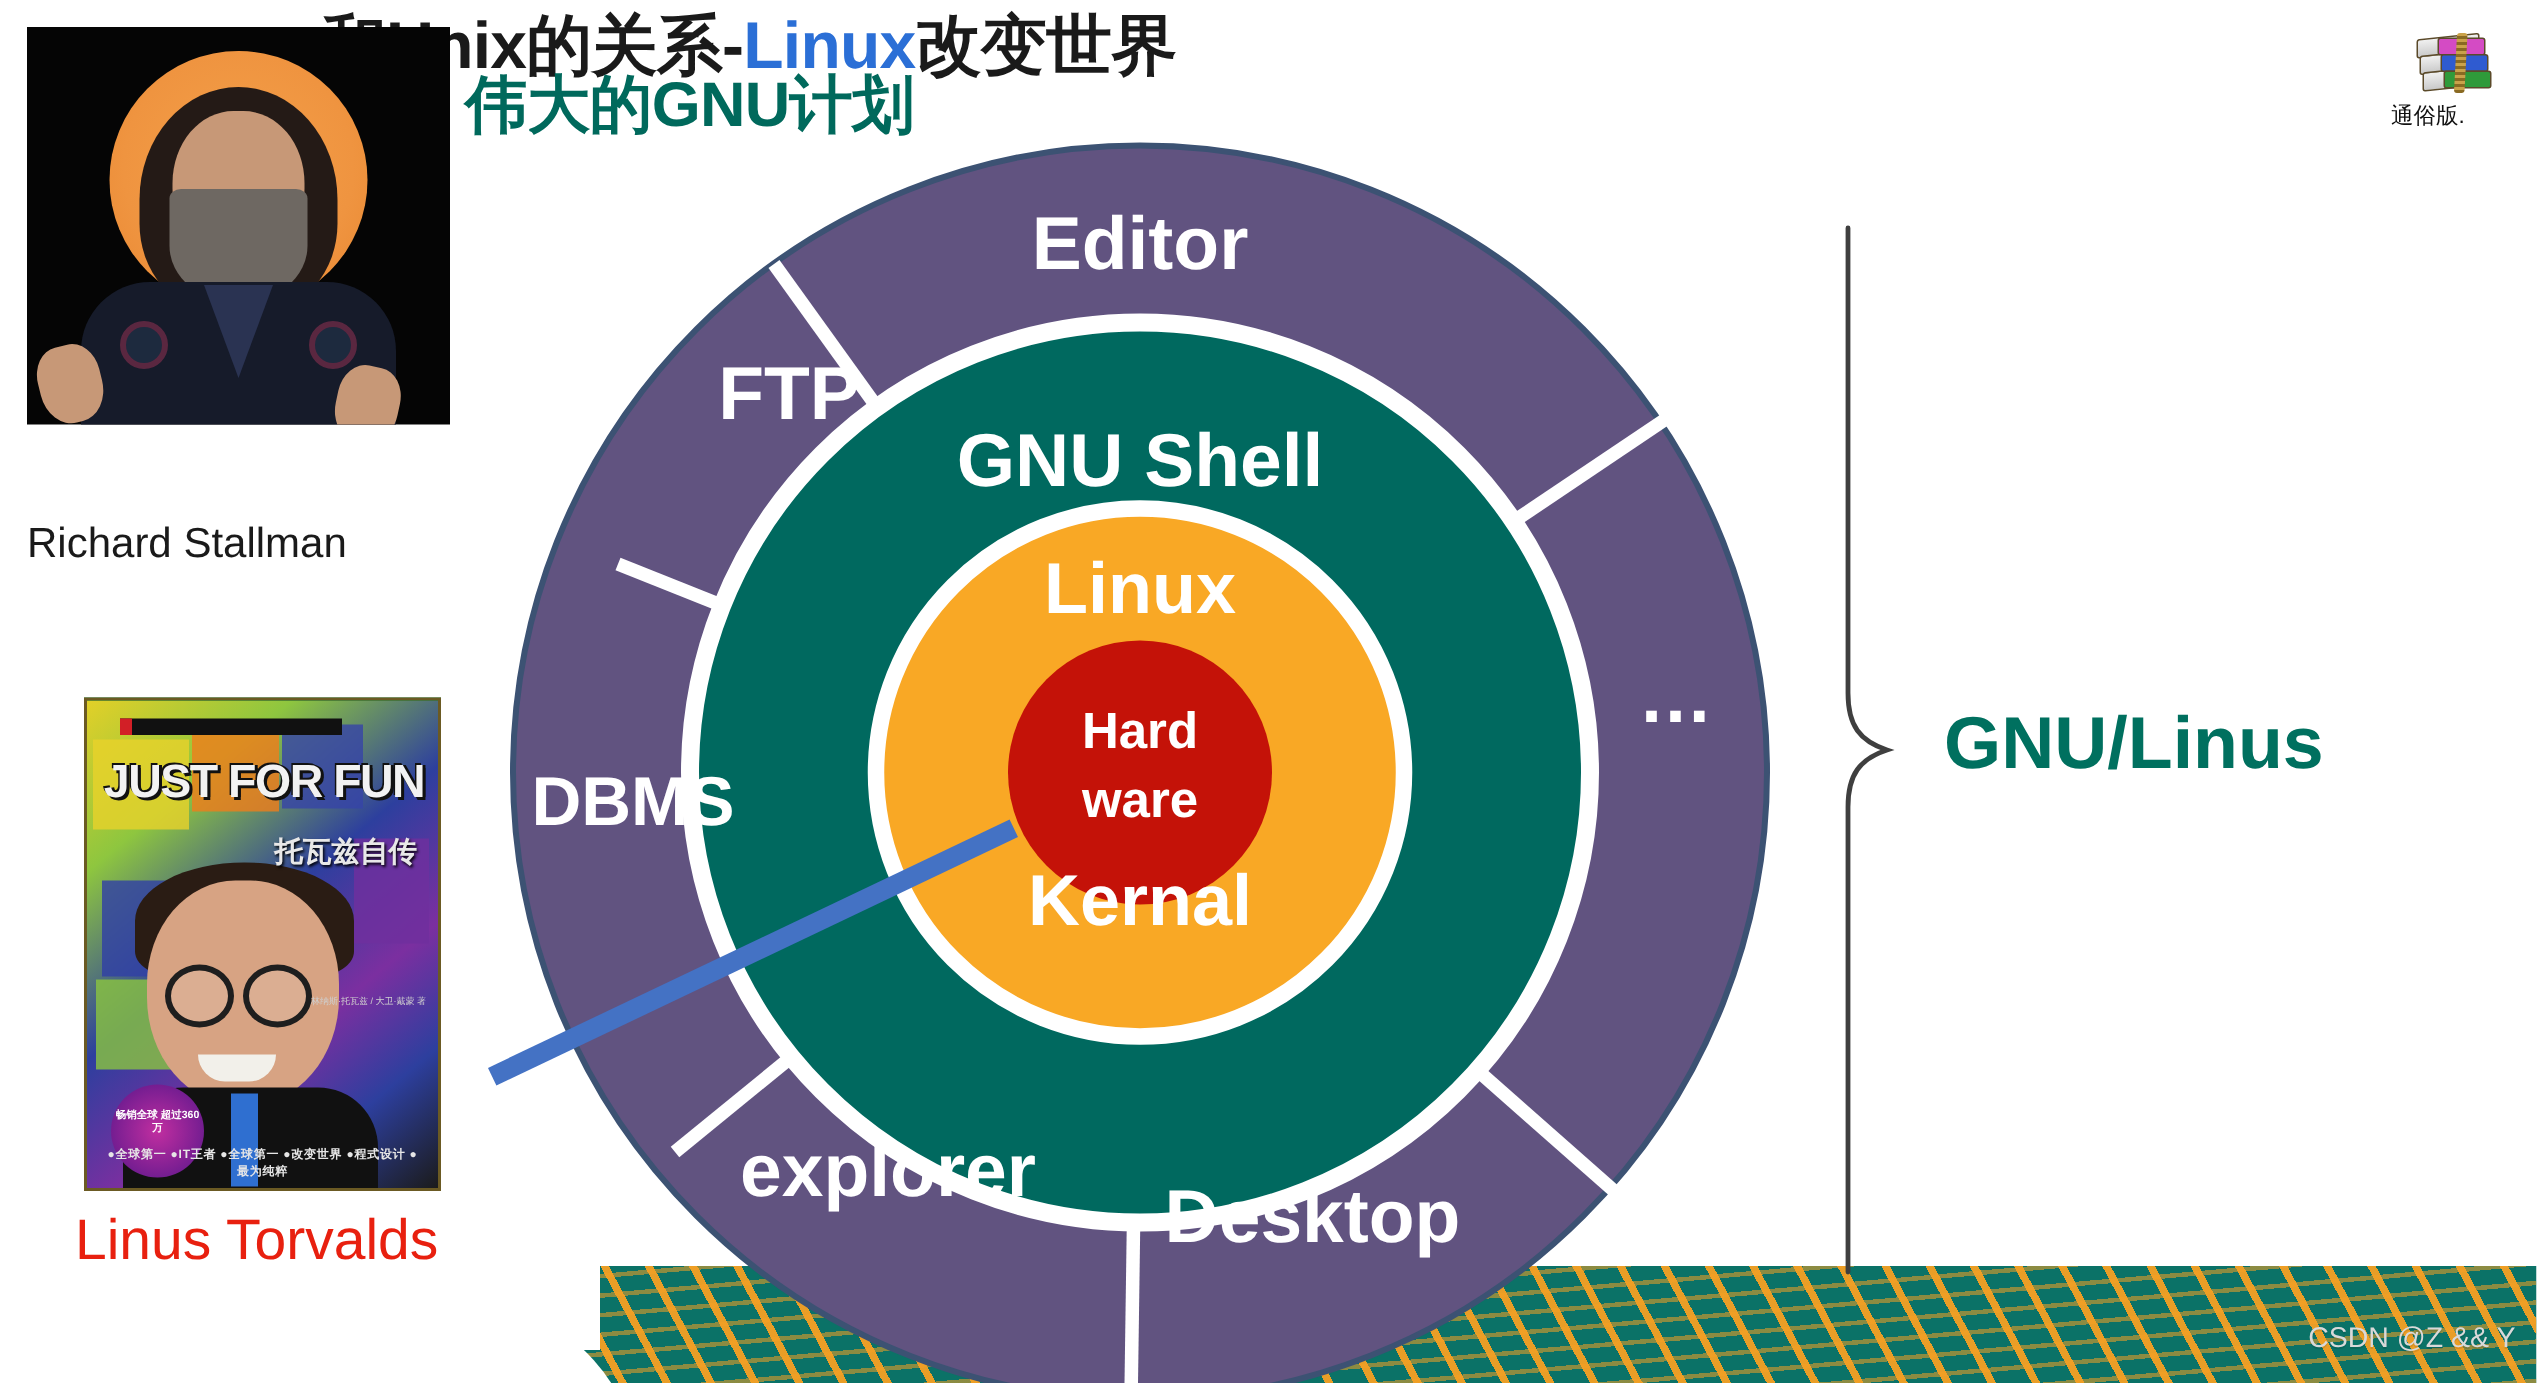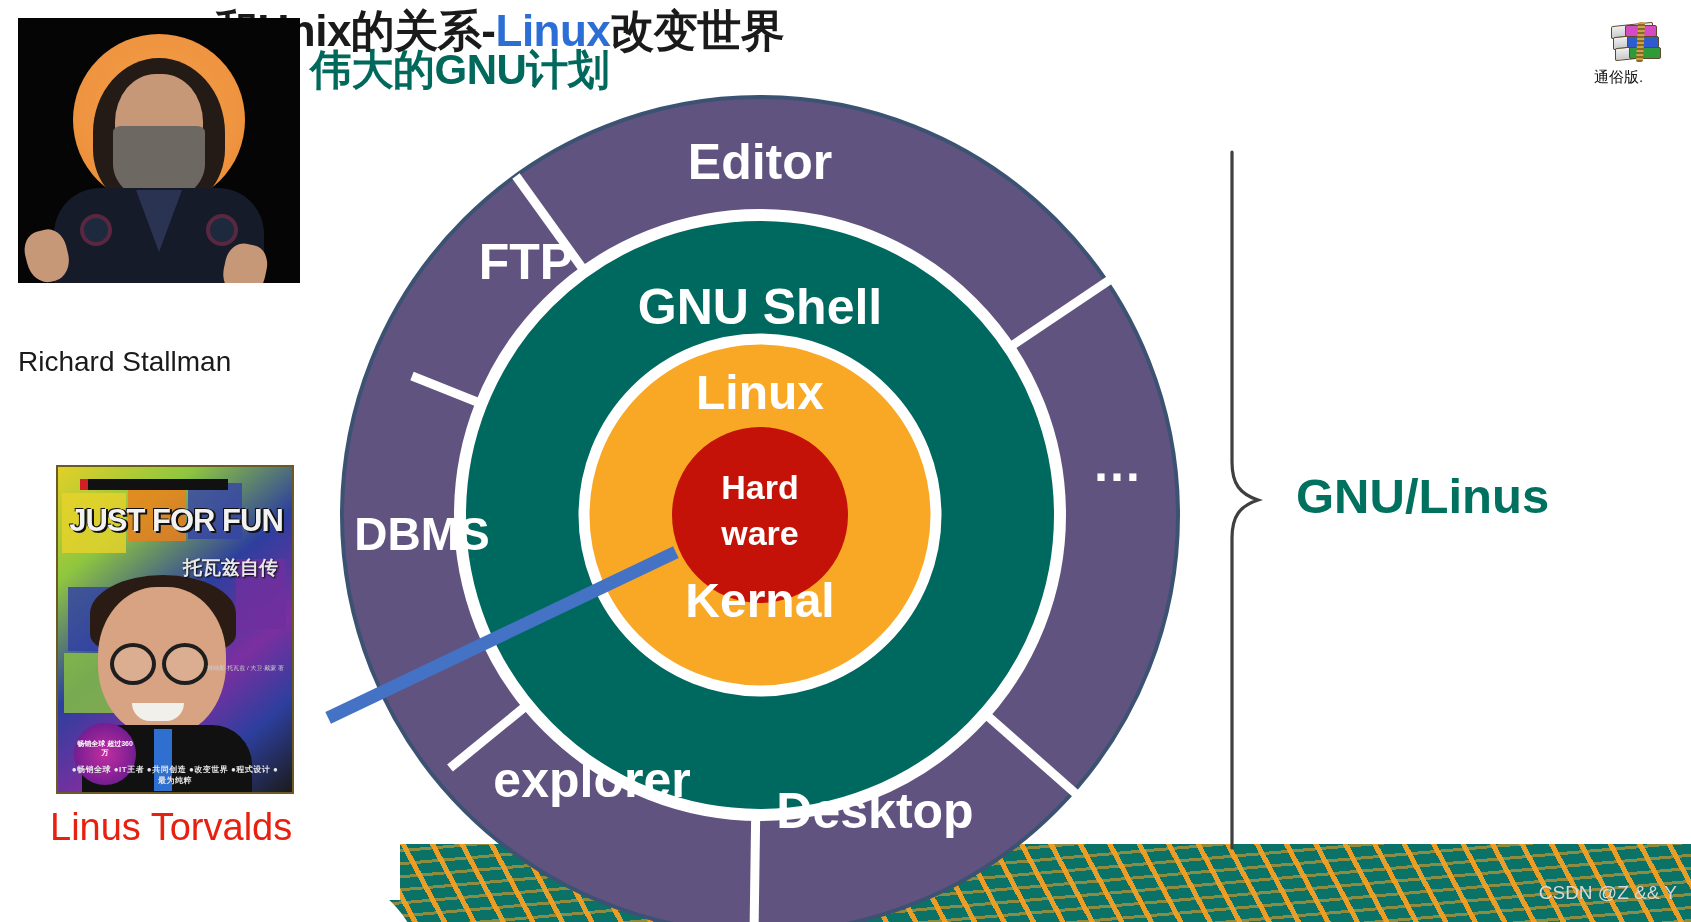--- a/index.html
+++ b/index.html
@@ -261,21 +261,21 @@
   <div class="glass r"></div>
   <div class="mouth"></div>
   <div class="shirt"></div>
   <div class="tie"></div>
   <div class="bt">JUST FOR FUN</div>
   <div class="cn">托瓦兹自传</div>
   <div class="rt">林纳斯·托瓦兹 / 大卫·戴蒙 著</div>
   <div class="badge">
       <span>畅销全球 超过360万</span>
     </div>
-  <div class="bot">●畅销全球 ●IT王者 ●共同创造 ●改变世界 ●程式设计 ●最为纯粹</div>
+  <div class="bot">●全球第一 ●IT王者 ●全球第一 ●改变世界 ●程式设计 ●最为纯粹</div>
 </div>
 <div class="abs" id="torvalds-caption">Linus Torvalds</div>
 
 <div class="abs" id="winrar-wrap">
   <div id="winrar-icon">
     <div class="bk b1"></div>
     <div class="bk b2"></div>
     <div class="bk b3"></div>
     <div class="bk c1"></div>
     <div class="bk c2"></div>

